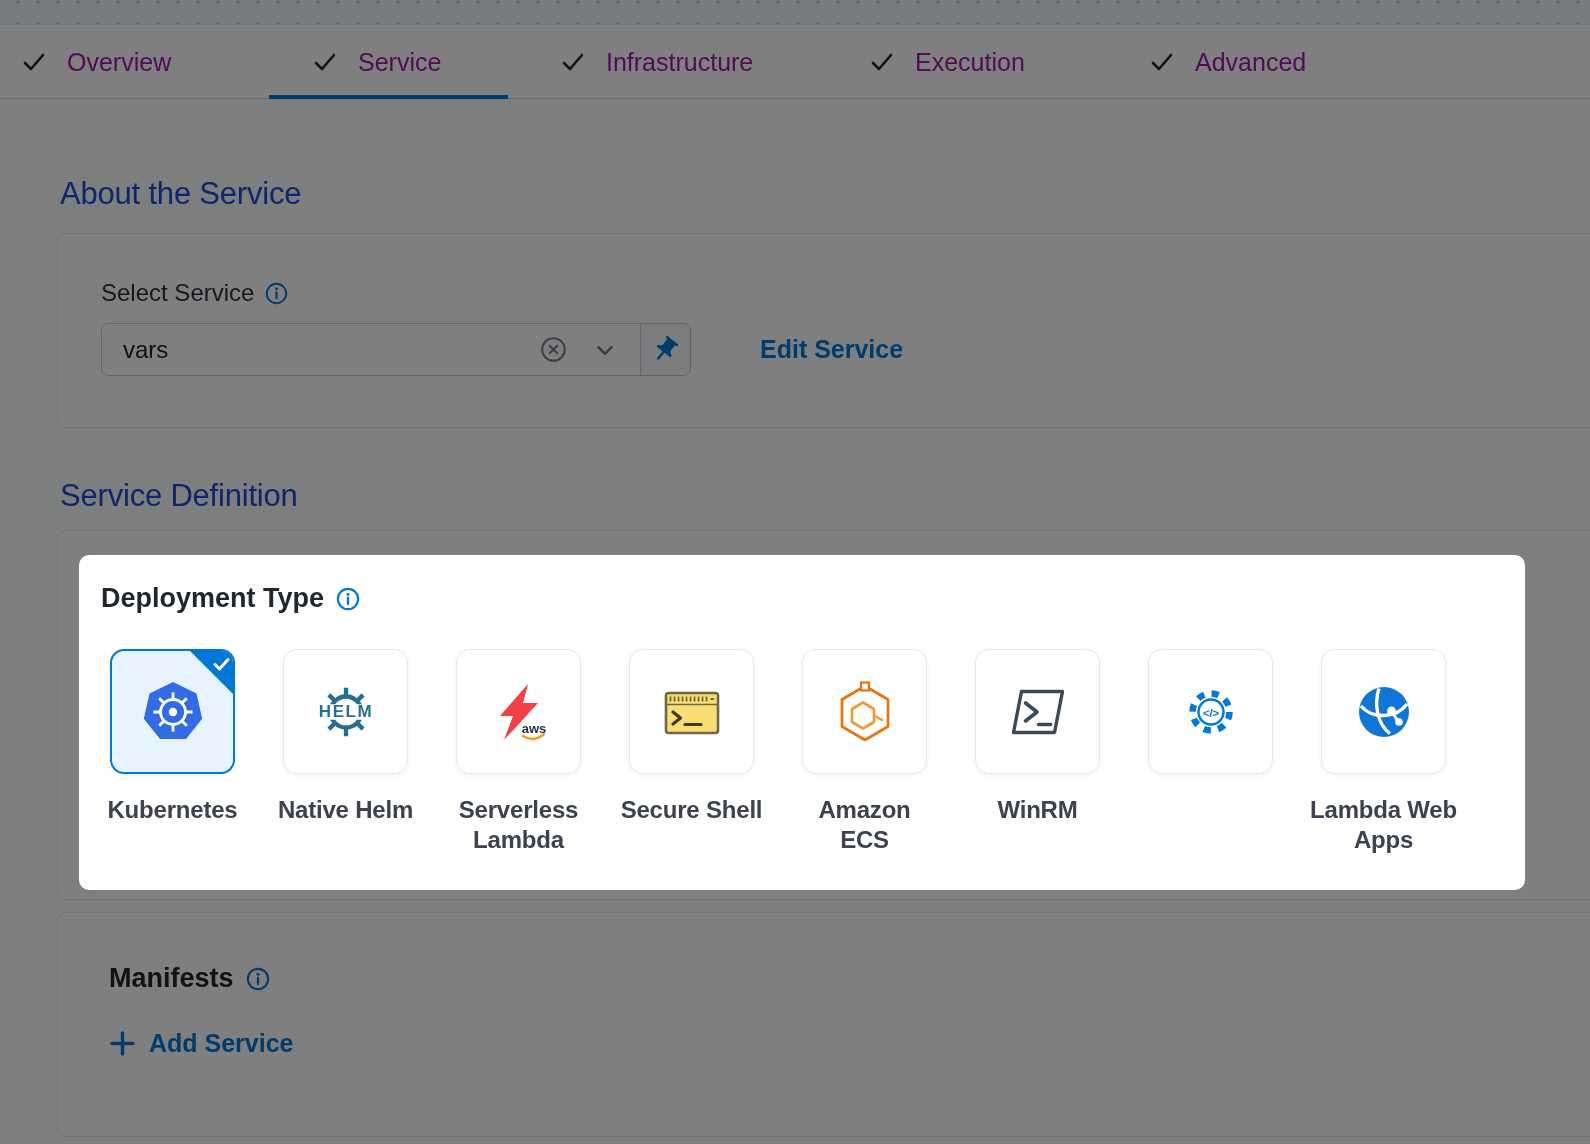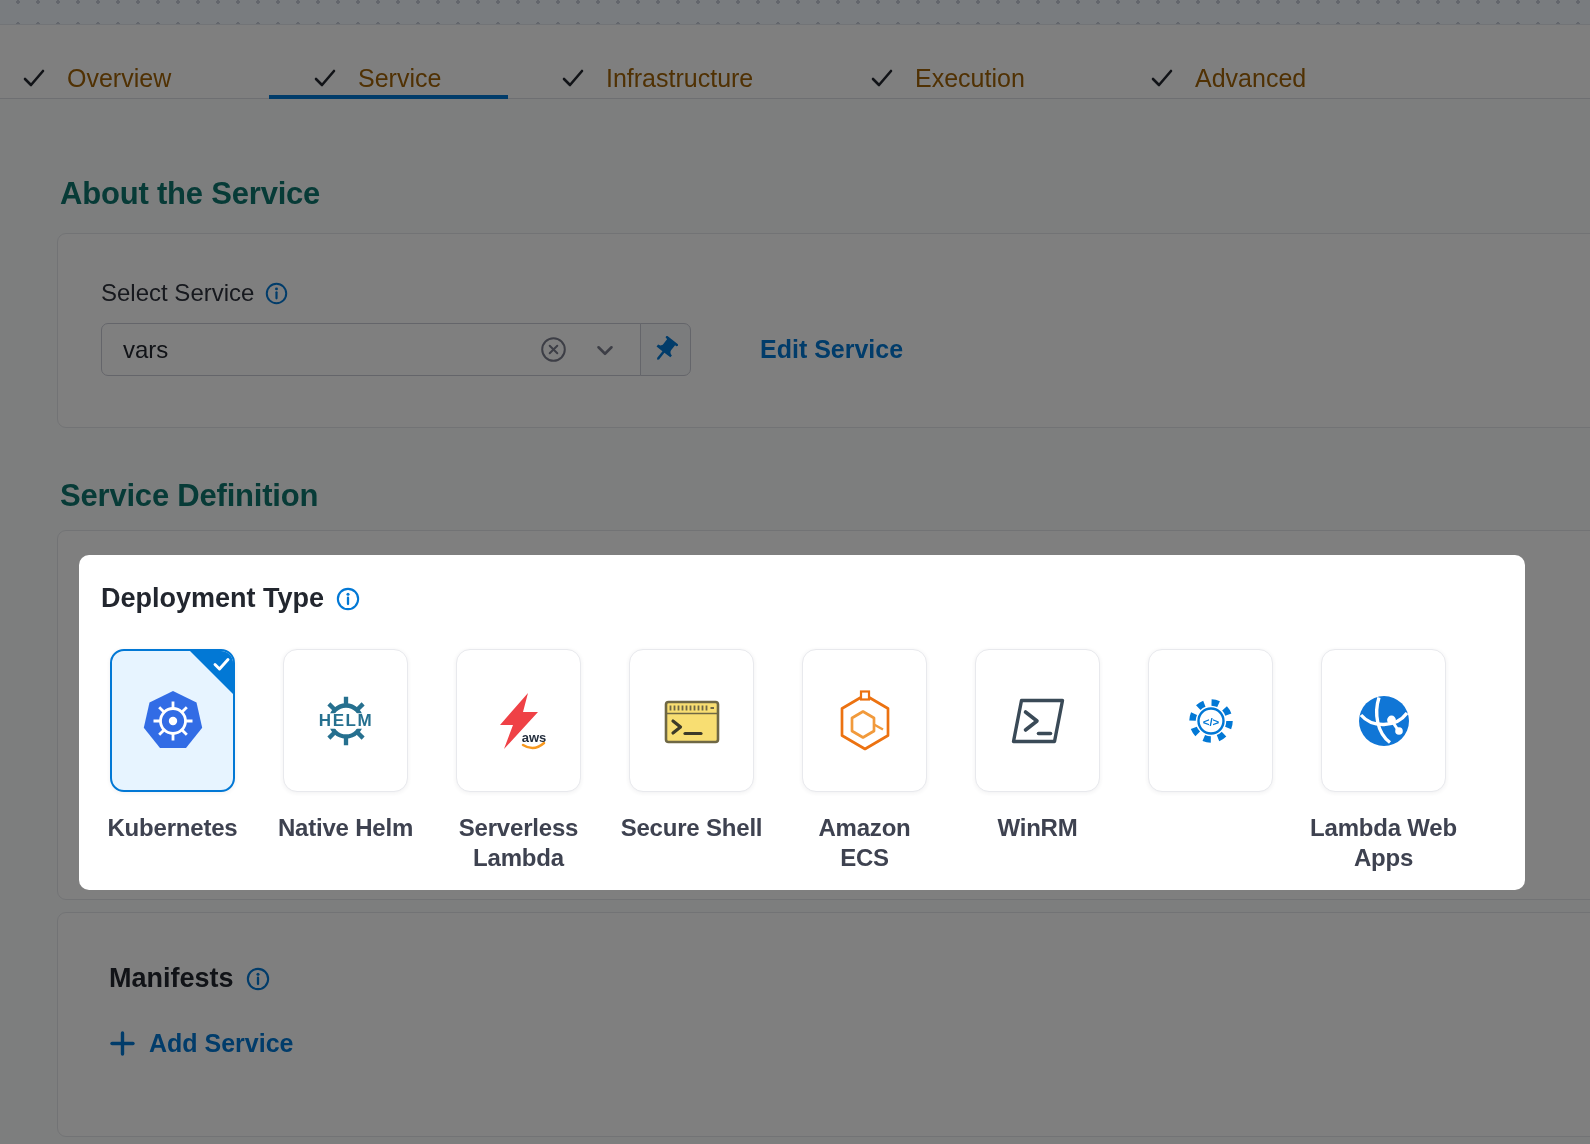--- a/index.html
+++ b/index.html
@@ -16,31 +16,31 @@
     background-image:radial-gradient(circle,#C6CDD8 1.7px, transparent 1.9px);
     background-size:20px 22px; background-position:8px 13px;
     border-bottom:1px solid #E4E9EF;
   }
   
   .tabbar {
     position:absolute; left:0; top:25px; width:1590px; height:74px;
     background:#FFFFFF; border-bottom:1px solid #DCDEE5;
   }
   .tab {
-    position:absolute; top:16px; height:74px;
+    position:absolute; top:0; height:74px;
     display:flex; align-items:center; gap:19px;
-    font-size:25px; color:#a16207; cursor:pointer;text-align:right;
+    font-size:25px; color:#a21caf; cursor:pointer;text-align:right;
   }
   .tab-underline {
     position:absolute; left:269px; top:70px; width:239px; height:4px;
     background:#0278D5;
   }
   
   .section-heading {
-    position:absolute; font-size:31px; font-weight:bold; color:#0f766e;
+    position:absolute; font-size:31px; font-weight:normal; color:#1d4ed8;
     letter-spacing:-0.2px;
   }
   .card {
     position:absolute; left:57px; width:1600px;
     background:#FFFFFF; border:1px solid #E5E7EB; border-radius:9px;
   }
   .card-about { top:233px; height:195px; }
   .card-sd    { top:530px; height:370px; }
   .card-manifests { top:912px; height:225px; }
 
@@ -76,21 +76,21 @@
   .spotlight {
     position:absolute; left:79px; top:547px; width:1446px; height:335px;
     background:#FFFFFF; border-radius:10px; z-index:20;margin-top:8px;
   }
   .tiles-row {
     position:absolute; left:31px; top:94px;
     display:flex; gap:48px;
   }
   .option { width:125px; display:flex; flex-direction:column; align-items:center; }
   .tile {
-    position:relative; width:125px; height:143px;
+    position:relative; width:125px; height:125px;
     background:#FFFFFF; border:1.5px solid #E8E9ED; border-radius:14px;
     box-shadow:0 1px 4px rgba(40,41,61,0.07);
     display:flex; align-items:center; justify-content:center;
     cursor:pointer; overflow:hidden;
   }
   .option.selected .tile { background:#E7F4FF; border:2px solid #0278D5; }
   .wedge {
     position:absolute; top:-2px; right:-2px; width:47px; height:47px;
     background:#0278D5;
     clip-path:polygon(0 0, 100% 0, 100% 100%);

